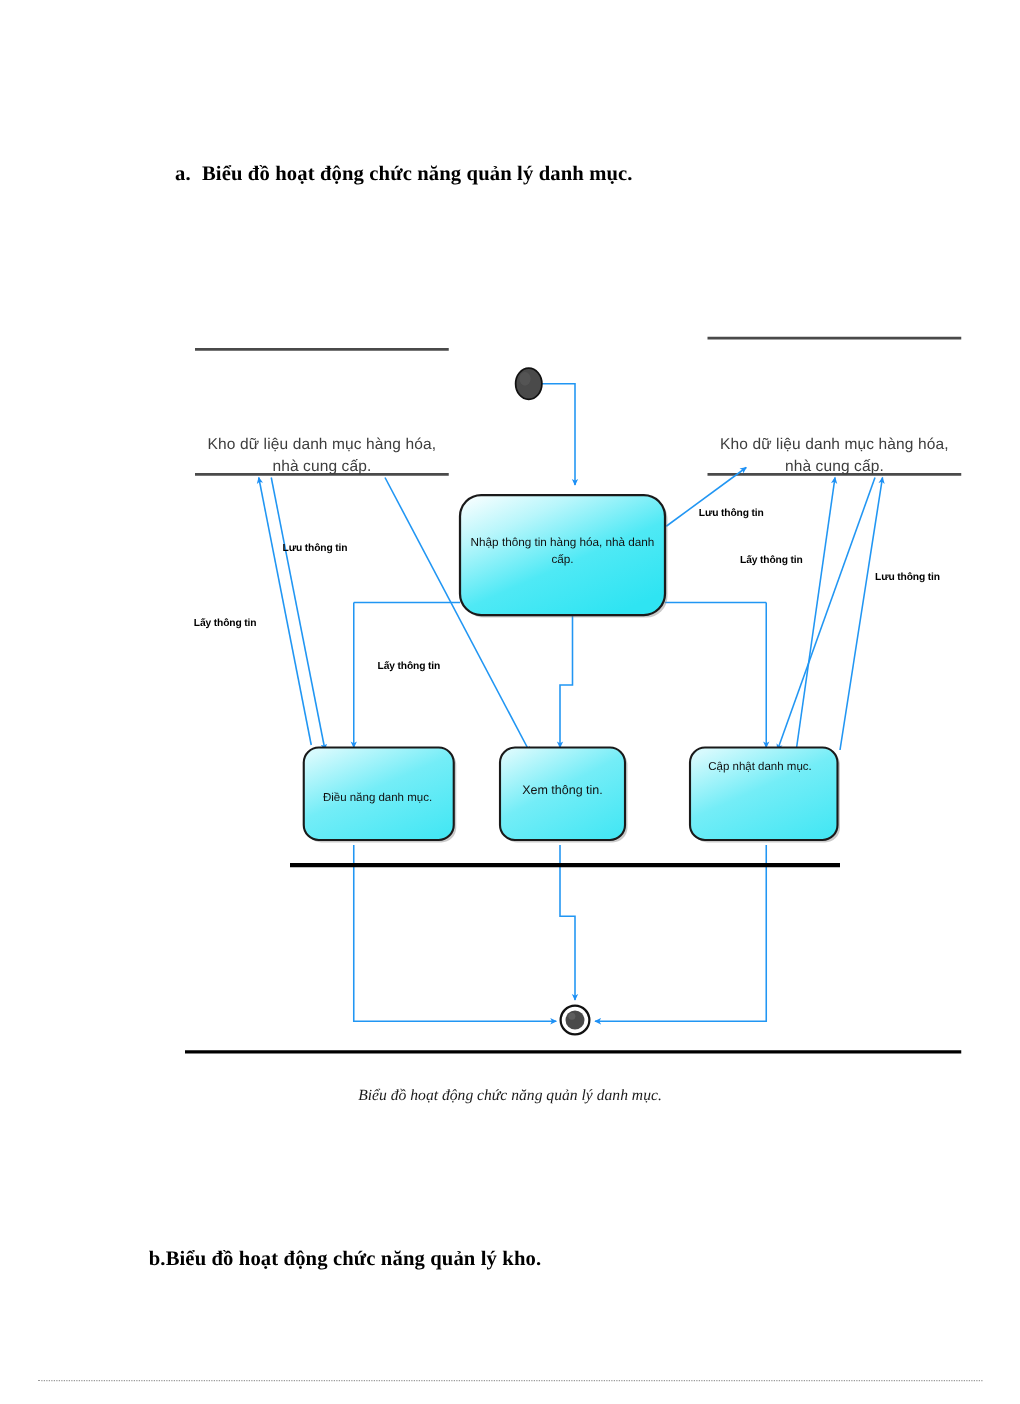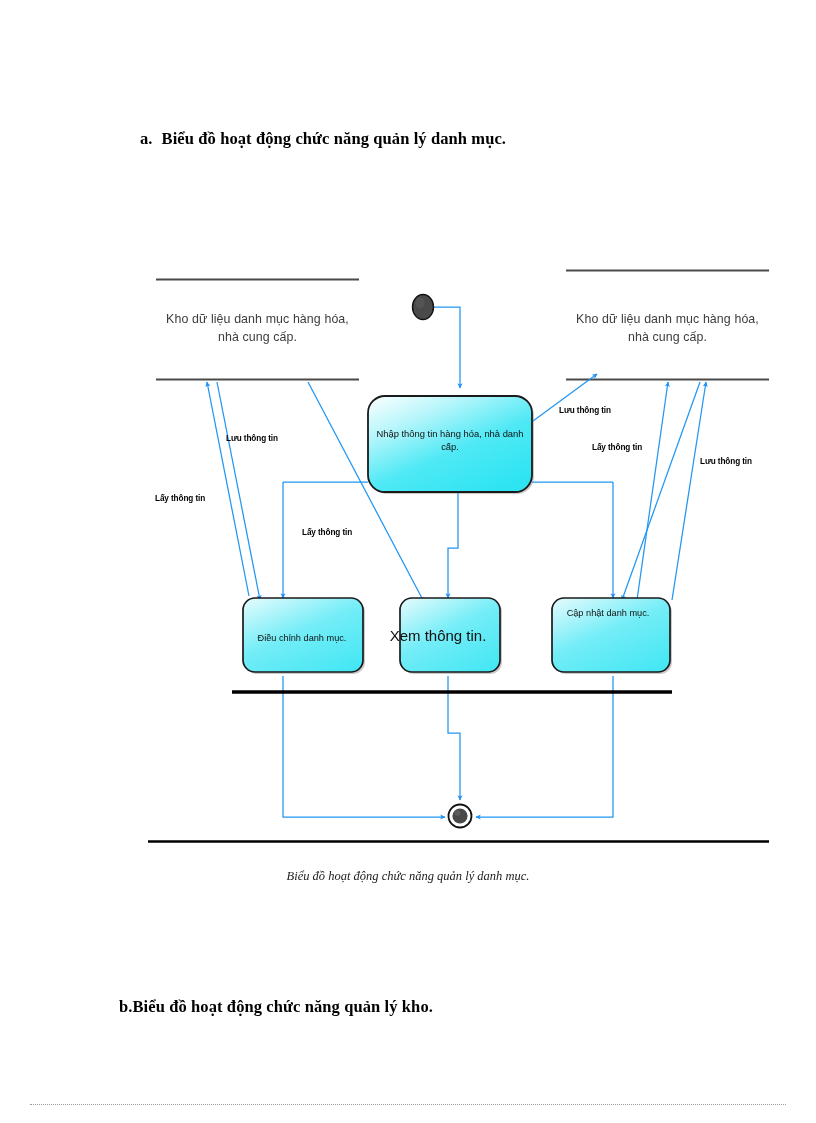--- a/index.html
+++ b/index.html
@@ -69,20 +69,21 @@
 
   
   .datastore-label {
     position: absolute;
     text-align: center;
     font-family: "Liberation Sans", sans-serif;
     font-size: 12.4px;
     color: #3d3d3d;
     line-height: 1.45;
     letter-spacing: 0.1px;
+    margin-top: 36px;
   }
   #datastore-left-label {
     left: 156px;
     top: 311px;
     width: 203px;
   }
   #datastore-right-label {
     left: 566px;
     top: 311px;
     width: 203px;
@@ -103,24 +104,24 @@
     width: 156px;
     font-size: 9.4px;
   }
   #node-adjust-label {
     left: 243px;
     top: 632px;
     width: 118px;
     font-size: 9.2px;
   }
   #node-view-label {
-    left: 388px;
+    left: 400px;
     top: 626px;
     width: 100px;
-    font-size: 15px;
+    font-size: 10px;
   }
   #node-update-label {
     left: 552px;
     top: 607px;
     width: 112px;
     font-size: 9.2px;
   }
 
   
   .edge-label {
@@ -250,21 +251,21 @@
       <circle cx="460" cy="816" r="11.5" fill="#ffffff" stroke="#111111" stroke-width="1.8"></circle>
       <circle cx="460" cy="816" r="7.6" fill="#4a4a4a"></circle>
       <circle cx="457.5" cy="813" r="2.8" fill="#6b6b6b" opacity="0.6"></circle>
     </g>
   </svg>
 
   <div class="datastore-label" id="datastore-left-label">Kho dữ liệu danh mục hàng hóa, nhà cung cấp.</div>
   <div class="datastore-label" id="datastore-right-label">Kho dữ liệu danh mục hàng hóa, nhà cung cấp.</div>
 
   <div class="node-label" id="node-main-label">Nhập thông tin hàng hóa, nhà danh cấp.</div>
-  <div class="node-label" id="node-adjust-label">Điều chỉnh danh mục.</div>
+  <div class="node-label" id="node-adjust-label">Điều năng danh mục.</div>
   <div class="node-label" id="node-view-label">Xem thông tin.</div>
   <div class="node-label" id="node-update-label">Cập nhật danh mục.</div>
 
   <div class="edge-label" id="edge-label-l1">Lưu thông tin</div>
   <div class="edge-label" id="edge-label-l2">Lấy thông tin</div>
   <div class="edge-label" id="edge-label-l3">Lấy thông tin</div>
   <div class="edge-label" id="edge-label-r1">Lưu thông tin</div>
   <div class="edge-label" id="edge-label-r2">Lấy thông tin</div>
   <div class="edge-label" id="edge-label-r3">Lưu thông tin</div>
 

